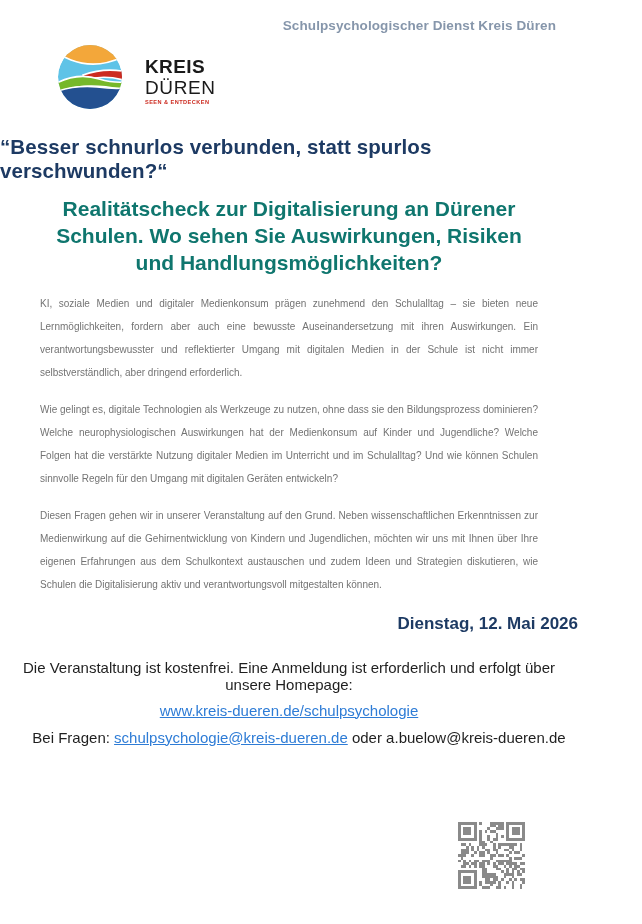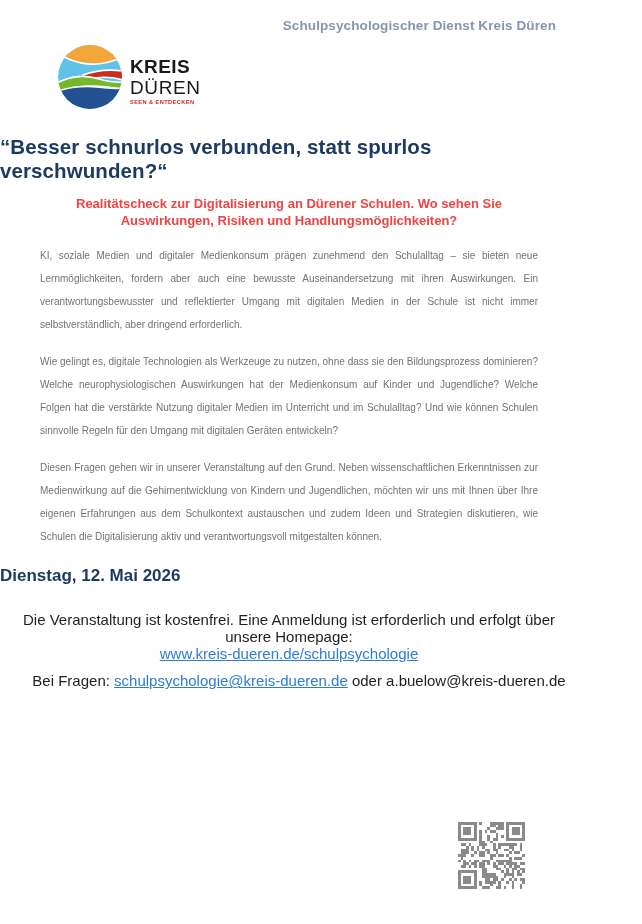--- a/index.html
+++ b/index.html
@@ -19,65 +19,65 @@
     font-size: 13.5px;
     font-weight: bold;
     color: #8696ab;
     letter-spacing: 0.1px;
   }
 
   .logo-row {
     display: flex;
     align-items: center;
     margin: 11px 0 0 57px;
-    gap: 7px;
+    gap: 22px;
   }
   .logo-text { line-height: 1; padding-top: 4px; }
   .logo-kreis { font-size: 19px; font-weight: 800; color: #1a1a1a; letter-spacing: 0.4px; }
   .logo-dueren { font-size: 19px; font-weight: 400; color: #1a1a1a; letter-spacing: 0.6px; margin-top: 2px; text-align: center; }
   .logo-tagline { font-size: 5.6px; font-weight: bold; color: #cc2b20; letter-spacing: 0.45px; margin-top: 3px; }
 
   .main-title {
     margin-top: 21px;
     text-align: left;
     font-size: 20.5px;
     font-weight: bold;
     color: #1d3a63;
     letter-spacing: 0.1px;
   }
 
   .subtitle {
     margin: 13px 42px 0 42px;
     text-align: center;
-    font-size: 13px;
+    font-size: 21px;
     font-weight: bold;
-    color: #ef4444;
+    color: #0f766e;
     line-height: 1.28;
   }
 
   .body-copy { margin: 15px 40px 0 40px; }
   .body-copy p {
     font-size: 10px;
     line-height: 23px;
     text-align: justify;
     color: #737373;
     margin-bottom: 14px;
   }
   .body-copy p:last-child { margin-bottom: 0; }
 
-  .event-block { margin-top: 14px; text-align: left; }
+  .event-block { margin-top: 14px; text-align: right; }
   .event-block div {
     font-size: 17px;
     font-weight: bold;
     color: #1d3a63;
     line-height: 28px;
   }
 
   .reg-info { margin-top: 21px; text-align: center; font-size: 15px; color: #1f1f1f; }
-  .homepage-line { text-align: center; }
+  .homepage-line { margin-top: 9px; text-align: center; }
   .link {
     color: #2e7cd6;
     font-size: 15px;
     text-decoration: underline;
     cursor: pointer;
   }
   .questions-line { margin-top: 9px; text-align: center; font-size: 15px; color: #1f1f1f; padding-left: 20px; }
 
   .qr-code {
     position: absolute;

